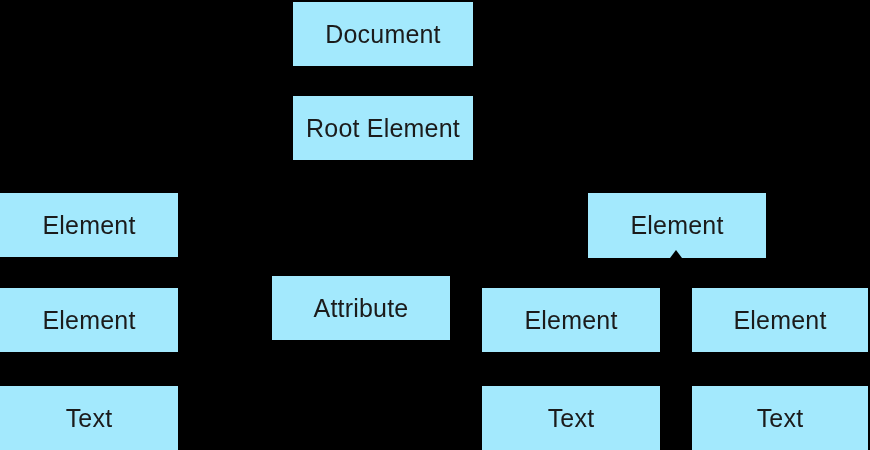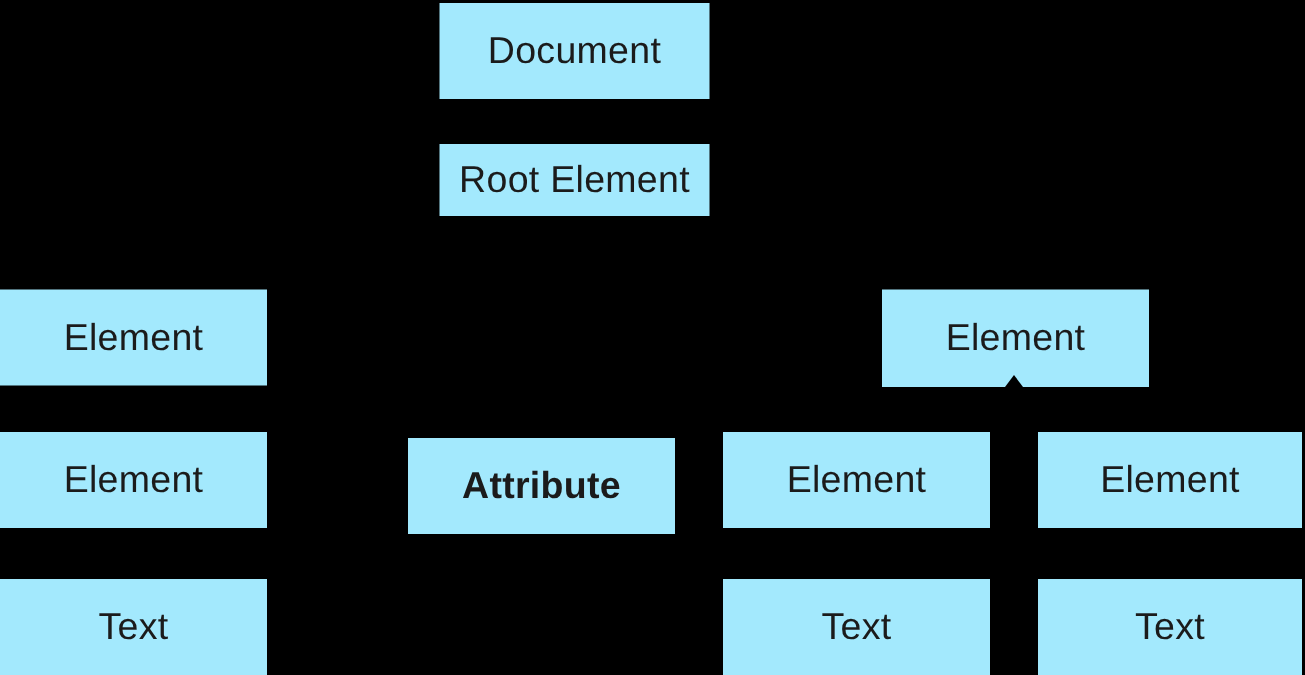--- a/index.html
+++ b/index.html
@@ -25,27 +25,27 @@
     justify-content: center;
     font-size: 25px;
     font-weight: 400;
     letter-spacing: 0.2px;
     white-space: nowrap;
     box-sizing: border-box;
   }
   
   .n-document      { left: 293px; top:   2px; width: 180px; height: 64px; }
   
-  .n-root          { left: 293px; top:  96px; width: 180px; height: 48px; }
+  .n-root          { left: 293px; top:  96px; width: 180px; height: 64px; }
   
   .n-el-left       { left:   0px; top: 193px; width: 178px; height: 64px; }
   .n-el-right      { left: 588px; top: 193px; width: 178px; height: 65px; }
   
   .n-el-left2      { left:   0px; top: 288px; width: 178px; height: 64px; }
-  .n-attribute     { left: 272px; top: 292px; width: 178px; height: 64px; font-weight: bold; }
+  .n-attribute     { left: 272px; top: 276px; width: 178px; height: 64px; }
   .n-el-mid        { left: 482px; top: 288px; width: 178px; height: 64px; }
   .n-el-far        { left: 692px; top: 288px; width: 176px; height: 64px; }
   
   .n-text-left     { left:   0px; top: 386px; width: 178px; height: 64px; }
   .n-text-mid      { left: 482px; top: 386px; width: 178px; height: 64px; }
   .n-text-right    { left: 692px; top: 386px; width: 176px; height: 64px; }
 
   
   .arrowhead-up {
     position: absolute;

